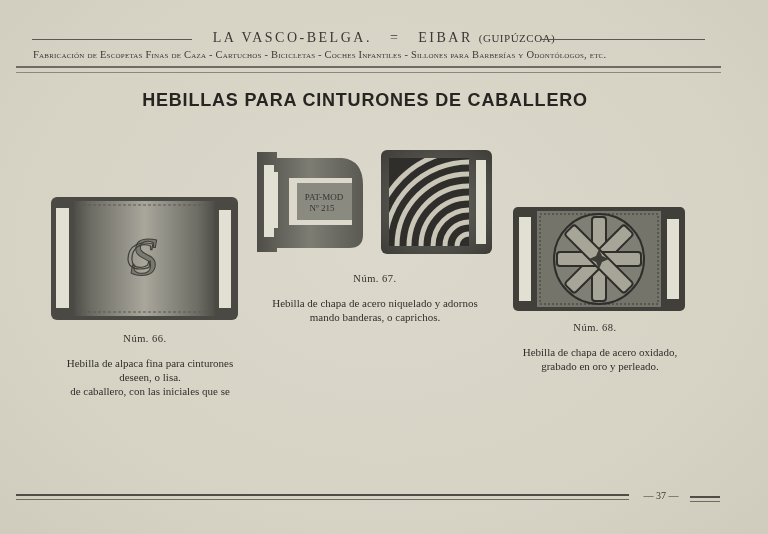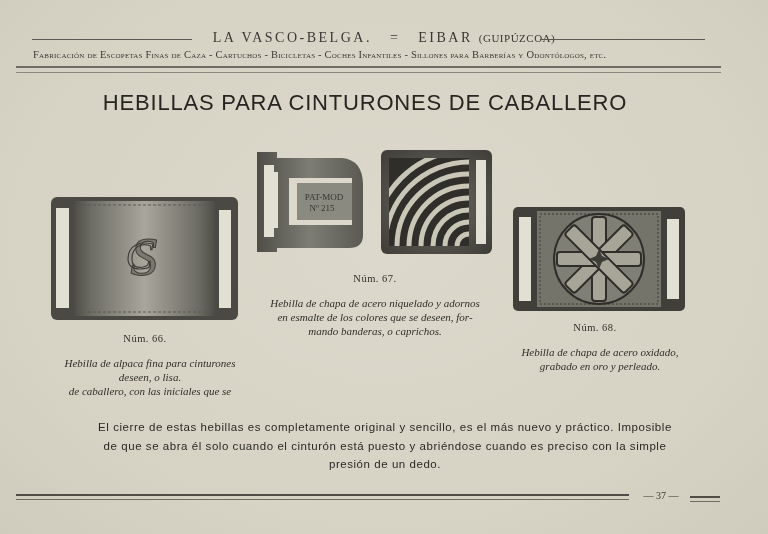--- a/index.html
+++ b/index.html
@@ -32,31 +32,32 @@
     position: absolute; left: 0; width: 735px; top: 49px; 
     font-size: 10.5px; font-variant: small-caps; letter-spacing: 0.2px; color: #3a3833;
     white-space: nowrap; padding-left: 33px;
   }
   .hdr-double {
     position: absolute; left: 16px; width: 705px; top: 66px; height: 4px;
     border-top: 2px solid #6e6c63; border-bottom: 1px solid #8a887e;
   }
   .main-title {
     position: absolute; left: 0; width: 730px; top: 90px; text-align: center;
-    font-family: "Liberation Sans", sans-serif; font-size: 22px; letter-spacing: 0.8px;
+    font-family: "Liberation Sans", sans-serif; font-size: 18px; letter-spacing: 0.8px;
     color: #262521;
+    font-weight: bold;
   }
   .num {
     position: absolute; text-align: center;
     font-family: Liberation Serif, serif; font-size: 10.5px; color: #2f2e29;
     letter-spacing: 0.5px;
   }
   .desc {
     position: absolute; text-align: center;
-    font-size: 11px; line-height: 14px; color: #2f2e29; font-style: italic;
+    font-size: 11px; line-height: 14px; color: #2f2e29;
   }
   .footer-text {
     position: absolute; left: 40px; width: 690px; top: 418px; text-align: center;
     font-family: "Liberation Sans", sans-serif; font-size: 11.5px; line-height: 18.5px;
     letter-spacing: 0.55px; color: #2a2925;
   }
   .footer-text p { margin: 0; }
   .bot-rule {
     position: absolute; top: 494px; height: 3px;
     border-top: 2px solid #4f4d46; border-bottom: 1px solid #6d6b62;
@@ -171,32 +172,26 @@
   <div class="num" style="left:60px;width:170px;top:333px;">Núm. 66.</div>
   <div class="desc" style="left:45px;width:210px;top:356px;">
     <div>Hebilla de alpaca fina para cinturones</div>
     <div>deseen, o lisa.</div>
     <div>de caballero, con las iniciales que se</div>
   </div>
 
   <div class="num" style="left:290px;width:170px;top:273px;">Núm. 67.</div>
   <div class="desc" style="left:250px;width:250px;top:296px;">
     <div>Hebilla de chapa de acero niquelado y adornos</div>
-    <div>en esmalte de los colores que se deseen, for-</div>
     <div>mando banderas, o caprichos.</div>
   </div>
 
   <div class="num" style="left:510px;width:170px;top:322px;">Núm. 68.</div>
   <div class="desc" style="left:490px;width:220px;top:345px;">
     <div>Hebilla de chapa de acero oxidado,</div>
     <div>grabado en oro y perleado.</div>
   </div>
 
-  <div class="footer-text">
-    <p>El cierre de estas hebillas es completamente original y sencillo, es el más nuevo y práctico. Imposible</p>
-    <p>de que se abra él solo cuando el cinturón está puesto y abriéndose cuando es preciso con la simple</p>
-    <p>presión de un dedo.</p>
-  </div>
 
   <div class="bot-rule a"></div>
   <div class="page-num">— 37 —</div>
   <div class="bot-rule b"></div>
 </div>
 
 </body></html>

